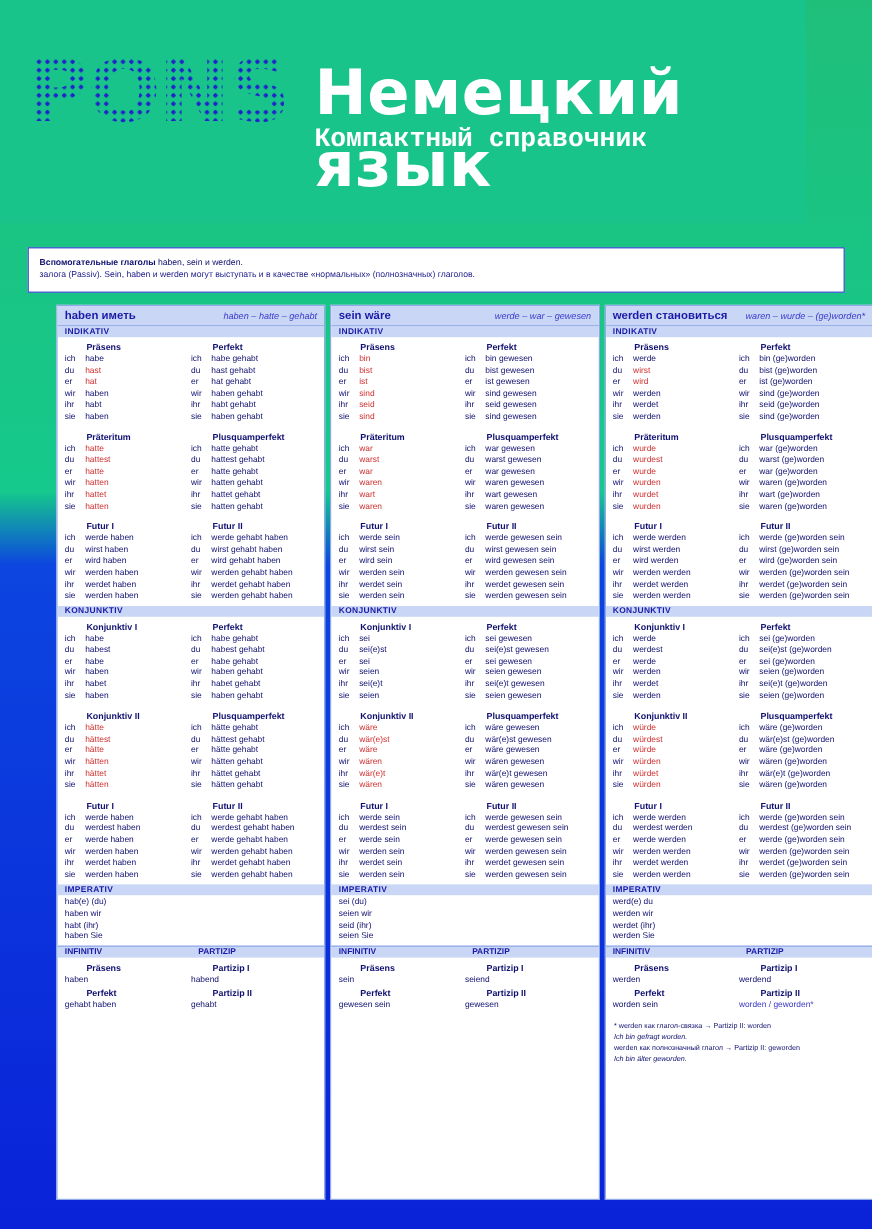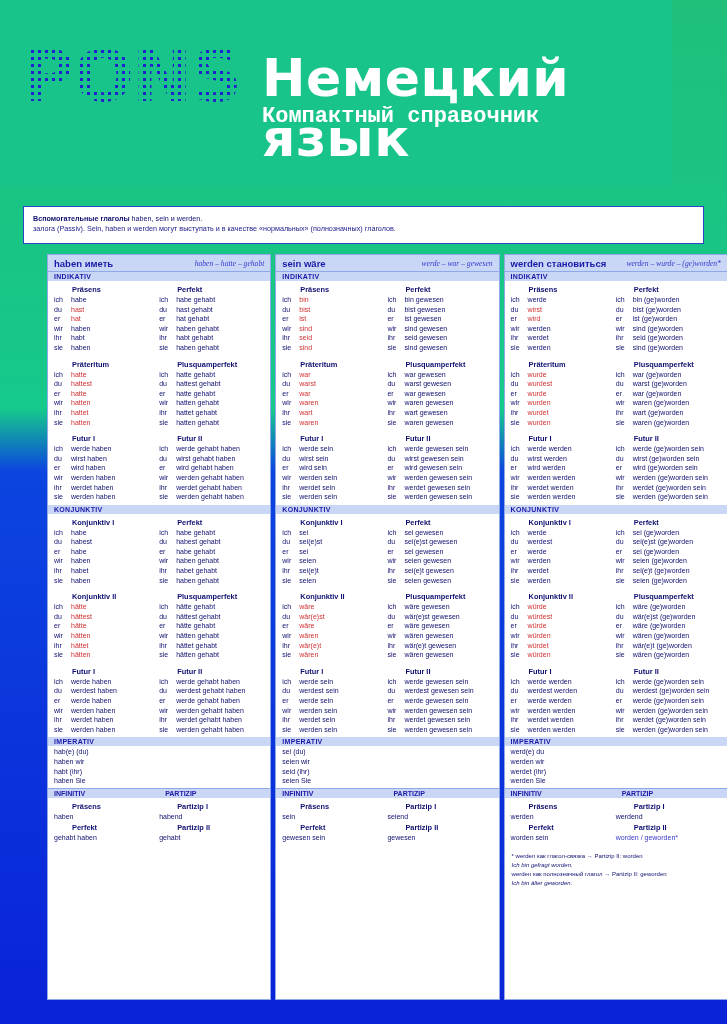--- a/index.html
+++ b/index.html
@@ -74,21 +74,21 @@
     position:relative;
   }
   .col-head {
     background:#c9d6f5; height:17px; line-height:17px;
     padding:0 6px; box-sizing:border-box;
     display:flex; justify-content:space-between; align-items:center;
     border-bottom:1px solid #8fa8e8;
   }
   .col-head .lhs { font-size:9.5px; font-weight:bold; color:#1a1aa8; }
   .col-head .lhs .ru { color:#1a1aa8; font-weight:bold; }
-  .col-head .rhs { font-size:7.6px; color:#3a3acc; font-style:italic;font-family:Liberation Serif, serif; }
+  .col-head .rhs { font-size:7.6px; color:#3a3acc; font-style:italic; }
   .band {
     background:#c9d6f5; color:#1a1aa8; font-size:7px; font-weight:bold;
     padding:1px 6px; letter-spacing:.3px;
   }
   .grid2 {
     display:flex; padding:2px 6px 0 6px;
   }
   .half { width:50%; }
   .sec-title {
     font-size:7.4px; font-weight:bold; color:#101070;
@@ -451,21 +451,21 @@
             <div class="sec-title">Partizip I</div>
             <div class="row">seiend</div>
             <div class="sec-title">Partizip II</div>
             <div class="row">gewesen</div>
           </div>
         </div>
       </div>
       <div class="col">
         <div class="col-head">
           <span class="lhs">werden <span class="ru">становиться</span></span>
-          <span class="rhs">werden – wurde – (ge)worden*</span>
+          <span class="rhs">waren – wurde – (ge)worden*</span>
         </div>
         <div class="band">INDIKATIV</div>
         <div class="grid2">
           <div class="half">
             <div class="sec-title">Präsens</div>
             <div class="row"><span class="pron">ich</span><span class="vb">werde</span></div>
             <div class="row"><span class="pron">du</span><span class="vb hl">wirst</span></div>
             <div class="row"><span class="pron">er</span><span class="vb hl">wird</span></div>
             <div class="row"><span class="pron">wir</span><span class="vb">werden</span></div>
             <div class="row"><span class="pron">ihr</span><span class="vb">werdet</span></div>

